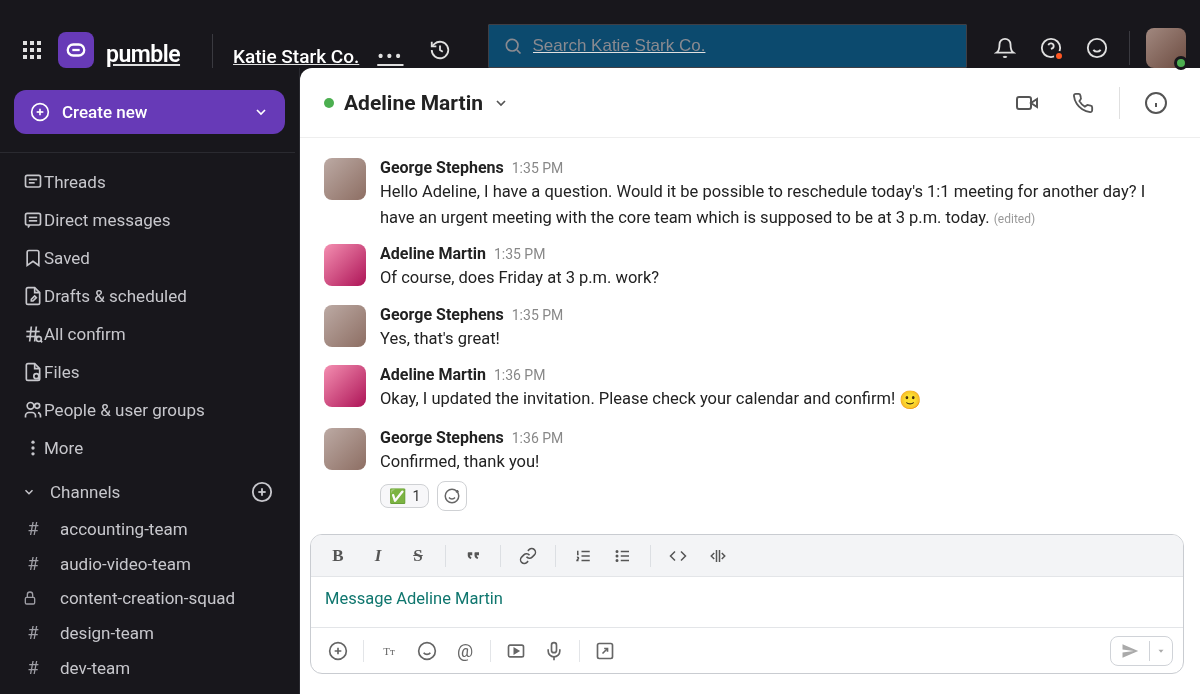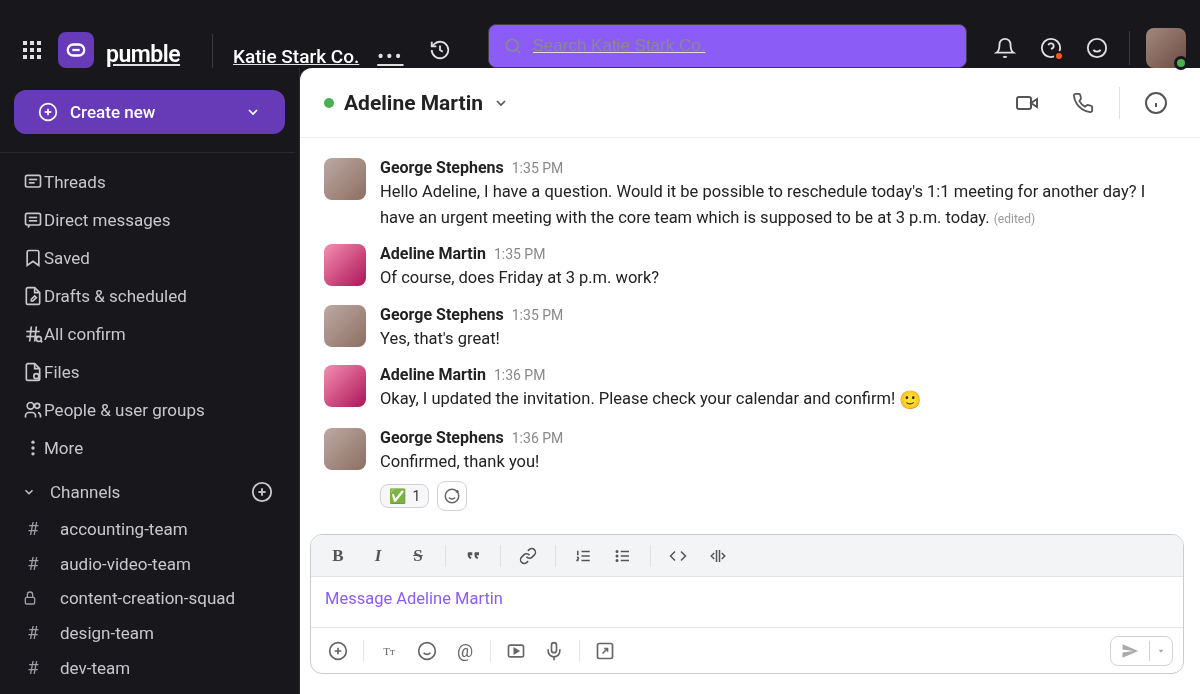--- a/index.html
+++ b/index.html
@@ -25,21 +25,21 @@
   .topbar .grip, .topbar .logo, .topbar .icon-btn {
     display: flex; align-items: center; justify-content: center;
     height: 36px; width: 36px; border-radius: 6px; color: #e0e0e0; cursor: pointer;
   }
   .topbar .logo { background:#673ab7; border-radius:8px; }
   .brand { font-size: 23px; font-weight: 600; color: #fff; margin-left: 4px; margin-right: 18px; letter-spacing:-0.5px;}
   .vdiv { width:1px; height:34px; background:#3a3a40; margin: 0 6px; }
   .ws-name { font-size: 19px; font-weight:500; color:#fff; margin-left: 6px;}
   .dots { margin-left:10px; font-size:20px; letter-spacing:2px; color:#e0e0e0; cursor:pointer;}
   .searchwrap {
-    flex:1; height:44px; background:#8b5cf6; border:1px solid #3f3f45; border-radius:8px;
+    flex:1; height:44px; background:#0c4a6e; border:1px solid #3f3f45; border-radius:1px;
     display:flex; align-items:center; padding:0 14px; margin:0 10px 0 22px; gap:10px;
   }
   .searchwrap input {
     flex:1; background:transparent; border:none; outline:none; color:#ddd; font-size:17px;
   }
   .searchwrap input::placeholder { color:#8a8a90; }
   .topright { display:flex; align-items:center; gap:6px;}
   .topright .icon-btn { width:40px; height:40px; }
   .help-wrap { position:relative; }
   .help-wrap .dot { position:absolute; bottom:7px; right:7px; width:10px; height:10px; background:#ff5722; border-radius:50%; border:2px solid #18171c;}
@@ -50,21 +50,21 @@
   
   .sidebar {
     width: 300px; background:#18171c; display:flex; flex-direction:column; padding:0 0 0 0;
     border-right:1px solid #2a2a30; position:relative;
   }
   .sidebar-scroll { overflow-y:auto; padding-right:4px;}
   .sidebar-scroll::-webkit-scrollbar { width:10px;}
   .sidebar-scroll::-webkit-scrollbar-thumb { background:#3a3a40; border-radius:5px;}
   .create-btn {
     margin:22px 14px 18px 14px; height:44px; background:#673ab7; color:#fff; border-radius:12px;
-    display:flex; align-items:center; padding:0 24px; font-size:17px; font-weight:500; cursor:pointer;
+    display:flex; align-items:center; padding:0 16px; font-size:17px; font-weight:500; cursor:pointer;
     justify-content:space-between;
   }
   .create-btn .left { display:flex; align-items:center; gap:12px;}
   .side-divider { height:1px; background:#2a2a30; margin:0 0 10px 0;}
   .nav-item {
     display:flex; align-items:center; gap:0; padding:8px 22px; color:#c7c7cc; font-size:17px;
     cursor:pointer; border-radius:8px;
   }
   .nav-item .ic { width:22px; height:22px; display:flex; align-items:center; justify-content:center; color:#c7c7cc;}
   .section-head {
@@ -117,21 +117,21 @@
   .toolbar {
     display:flex; align-items:center; height:42px; background:#f3f4f6; border-bottom:1px solid #e3e5e8;
     padding:0 10px; gap:6px;
   }
   .toolbar .tbtn {
     width:34px; height:30px; display:flex; align-items:center; justify-content:center;
     color:#555; cursor:pointer; border-radius:4px; font-weight:700;
   }
   .toolbar .sep { width:1px; height:22px; background:#dcdfe3; margin:0 4px;}
   .compose-input {
-    min-height:50px; padding:12px 14px; font-size:16.5px; color:#8b5cf6; outline:none;
+    min-height:50px; padding:12px 14px; font-size:16.5px; color:#0f766e; outline:none;
   }
   .compose-bottom {
     display:flex; align-items:center; justify-content:space-between; height:46px;
     border-top:1px solid #e3e5e8; padding:0 10px;
   }
   .compose-bottom .left, .compose-bottom .right { display:flex; align-items:center; gap:4px;}
   .compose-bottom .cbtn {
     width:34px; height:32px; display:flex; align-items:center; justify-content:center; color:#666; cursor:pointer; border-radius:4px;
   }
   .compose-bottom .sep { width:1px; height:22px; background:#e3e5e8; margin:0 4px;}

